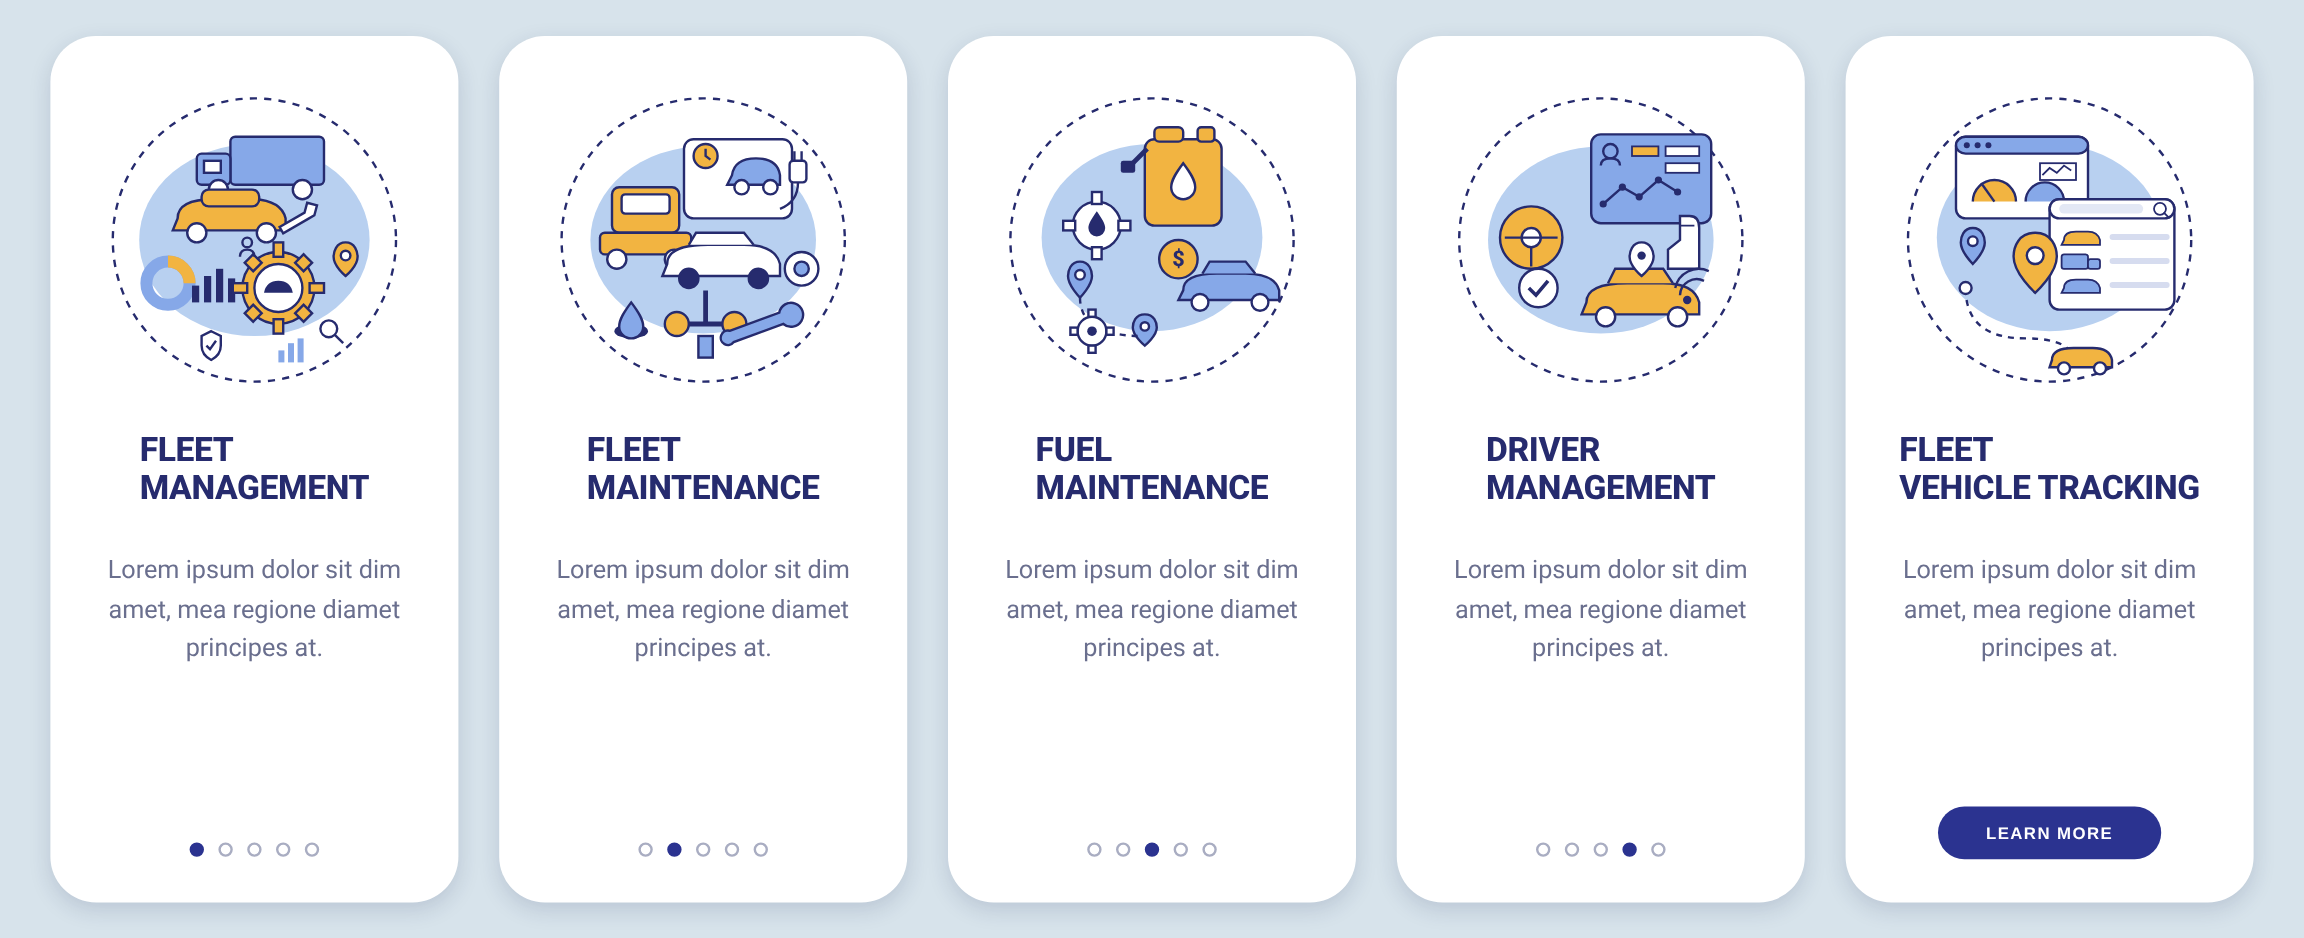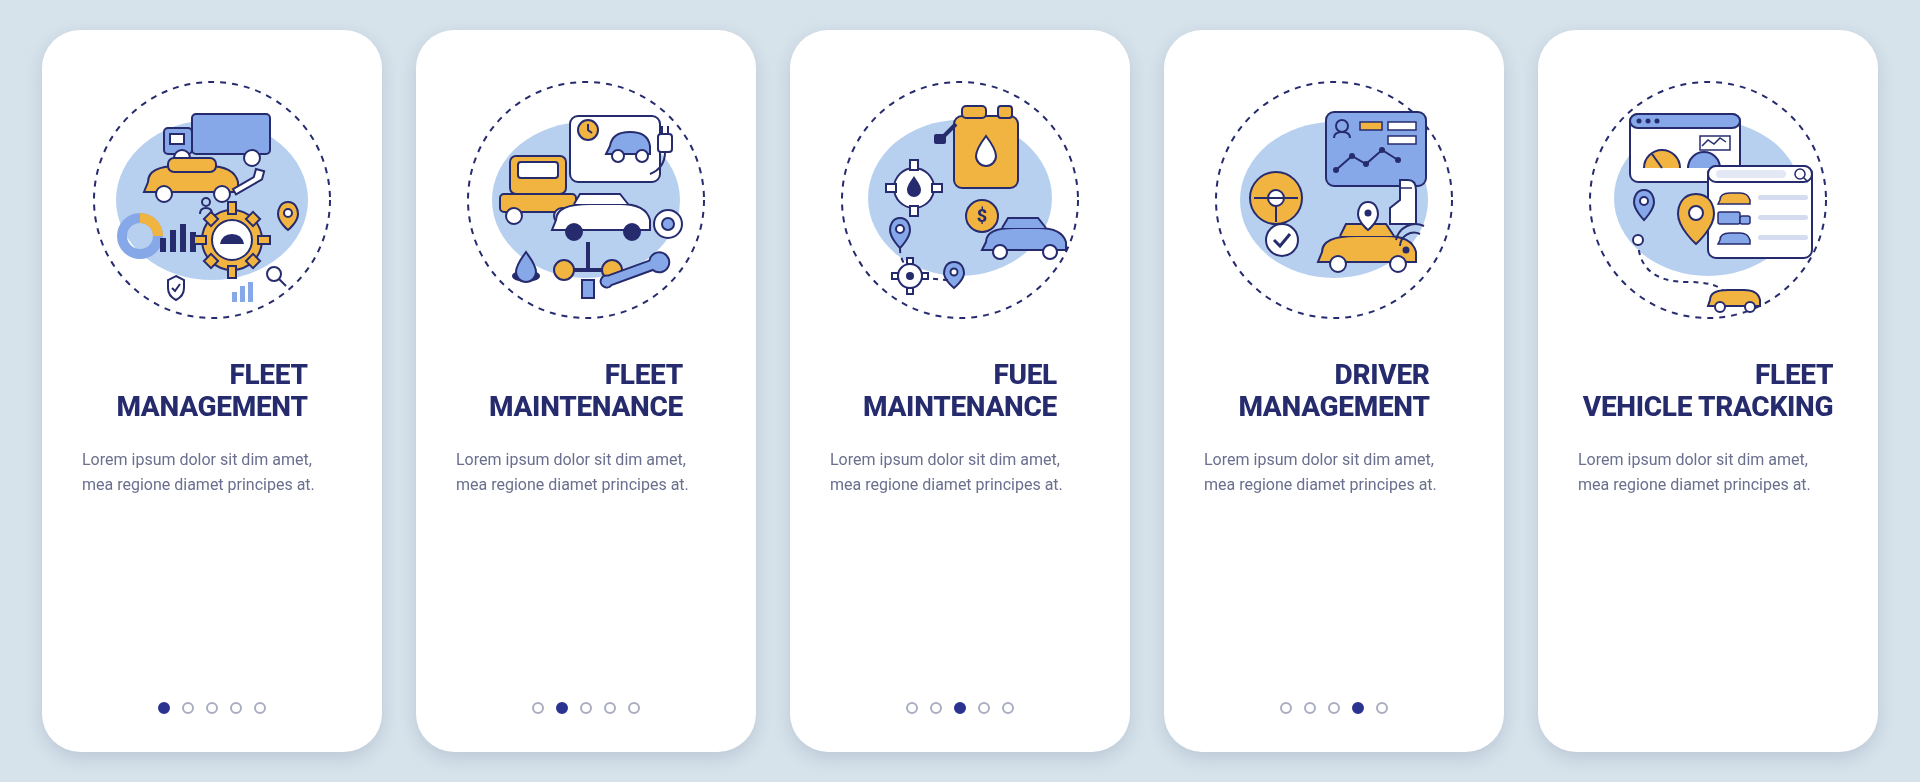--- a/index.html
+++ b/index.html
@@ -31,33 +31,34 @@
     height: 260px;
     display: flex;
     align-items: center;
     justify-content: center;
     margin-bottom: 28px;
   }
   .title {
     font-size: 28px;
     font-weight: 800;
     color: #262b6e;
-    text-align: right;
+    text-align: left;
     line-height: 1.15;
     letter-spacing: -0.3px;
     white-space: pre-line;
-    margin-bottom: 24px;
+    margin-bottom: 36px;
     min-height: 66px;
     display: flex;
     align-items: center;
     justify-content: center;
   }
   .desc {
-    font-size: 16px;
+    font-size: 21px;
     color: #6a6f8e;
+    text-align: center;
     line-height: 1.55;
     padding: 0 12px;
     flex: 1;
   }
   .dots {
     display: flex;
     gap: 12px;
     margin-top: auto;
     margin-bottom: 6px;
   }
@@ -449,13 +450,14 @@
       <g transform="translate(126,216)">
         <path d="M6 14 Q6 4 24 4 L40 4 Q54 4 56 14 L56 20 L4 20 Z" fill="#f2b441" stroke="#262b6e" stroke-width="2"></path>
         <circle cx="16" cy="21" r="5" fill="#fff" stroke="#262b6e" stroke-width="2"></circle>
         <circle cx="46" cy="21" r="5" fill="#fff" stroke="#262b6e" stroke-width="2"></circle>
       </g>
     </svg>
   </div>
   <h2 class="title">FLEET
 VEHICLE TRACKING</h2>
   <p class="desc">Lorem ipsum dolor sit dim amet, mea regione diamet principes at.</p>
+  <button class="cta">LEARN MORE</button>
 </div>
 
 </body></html>

